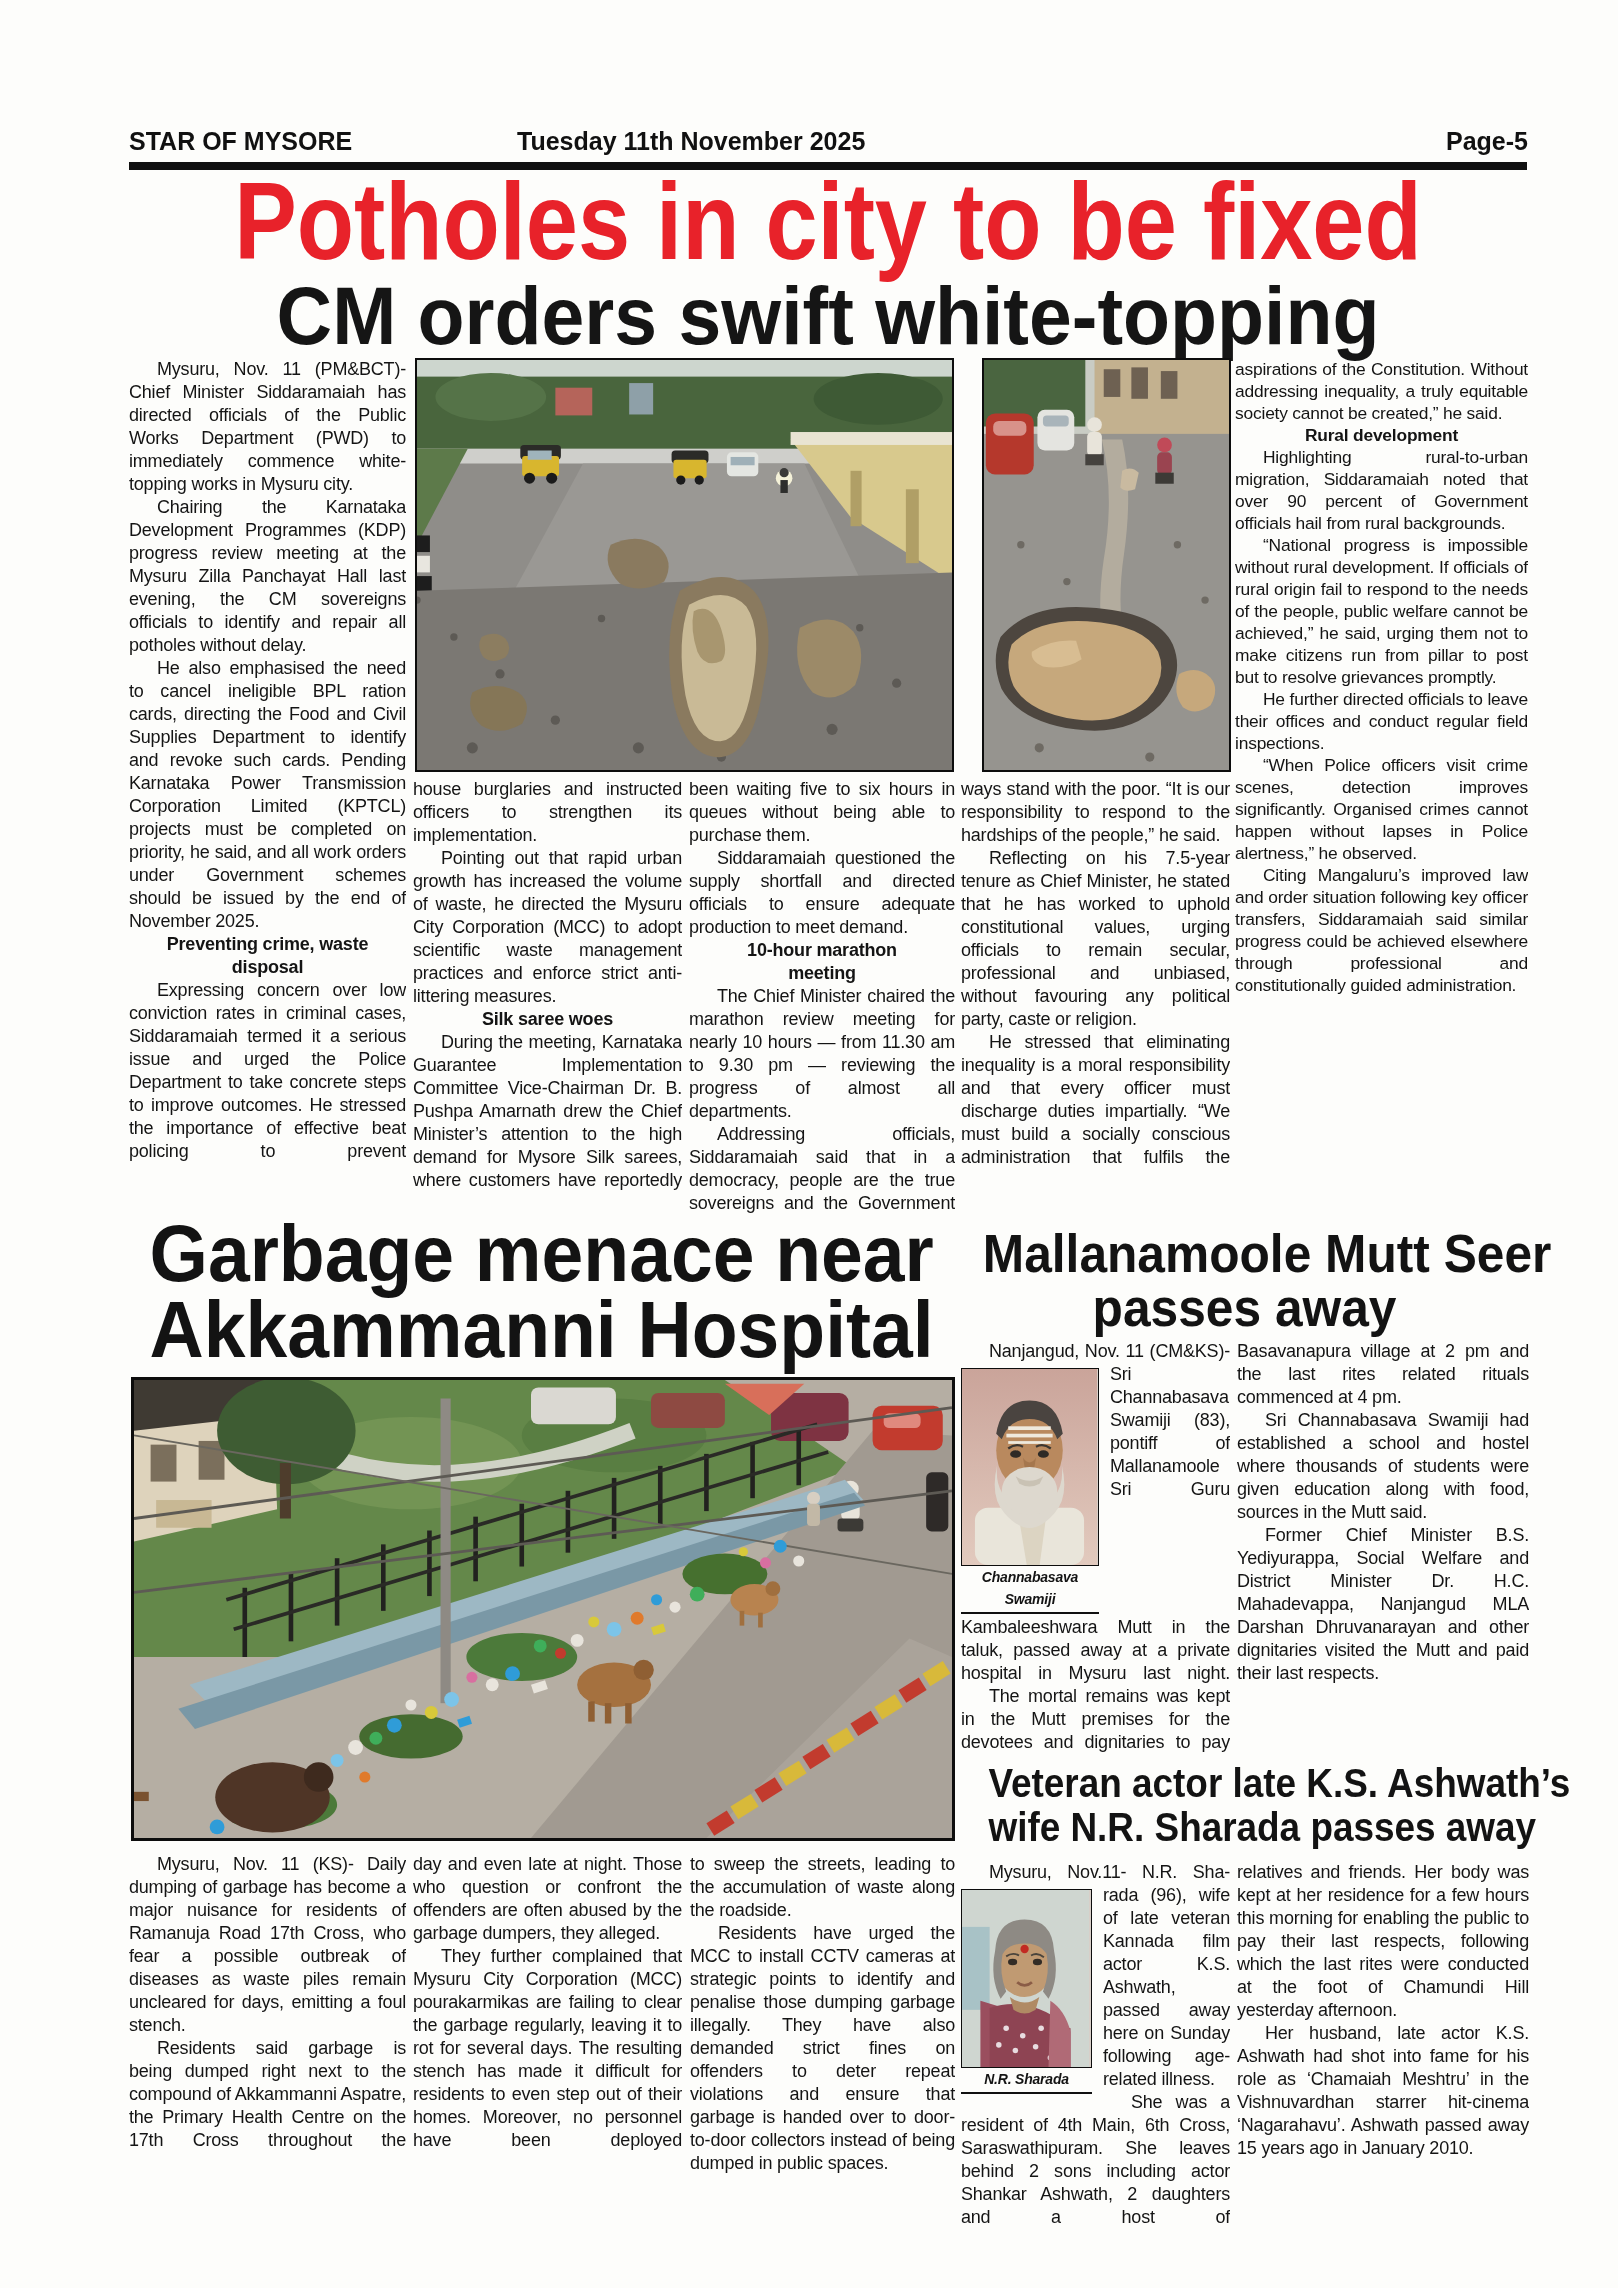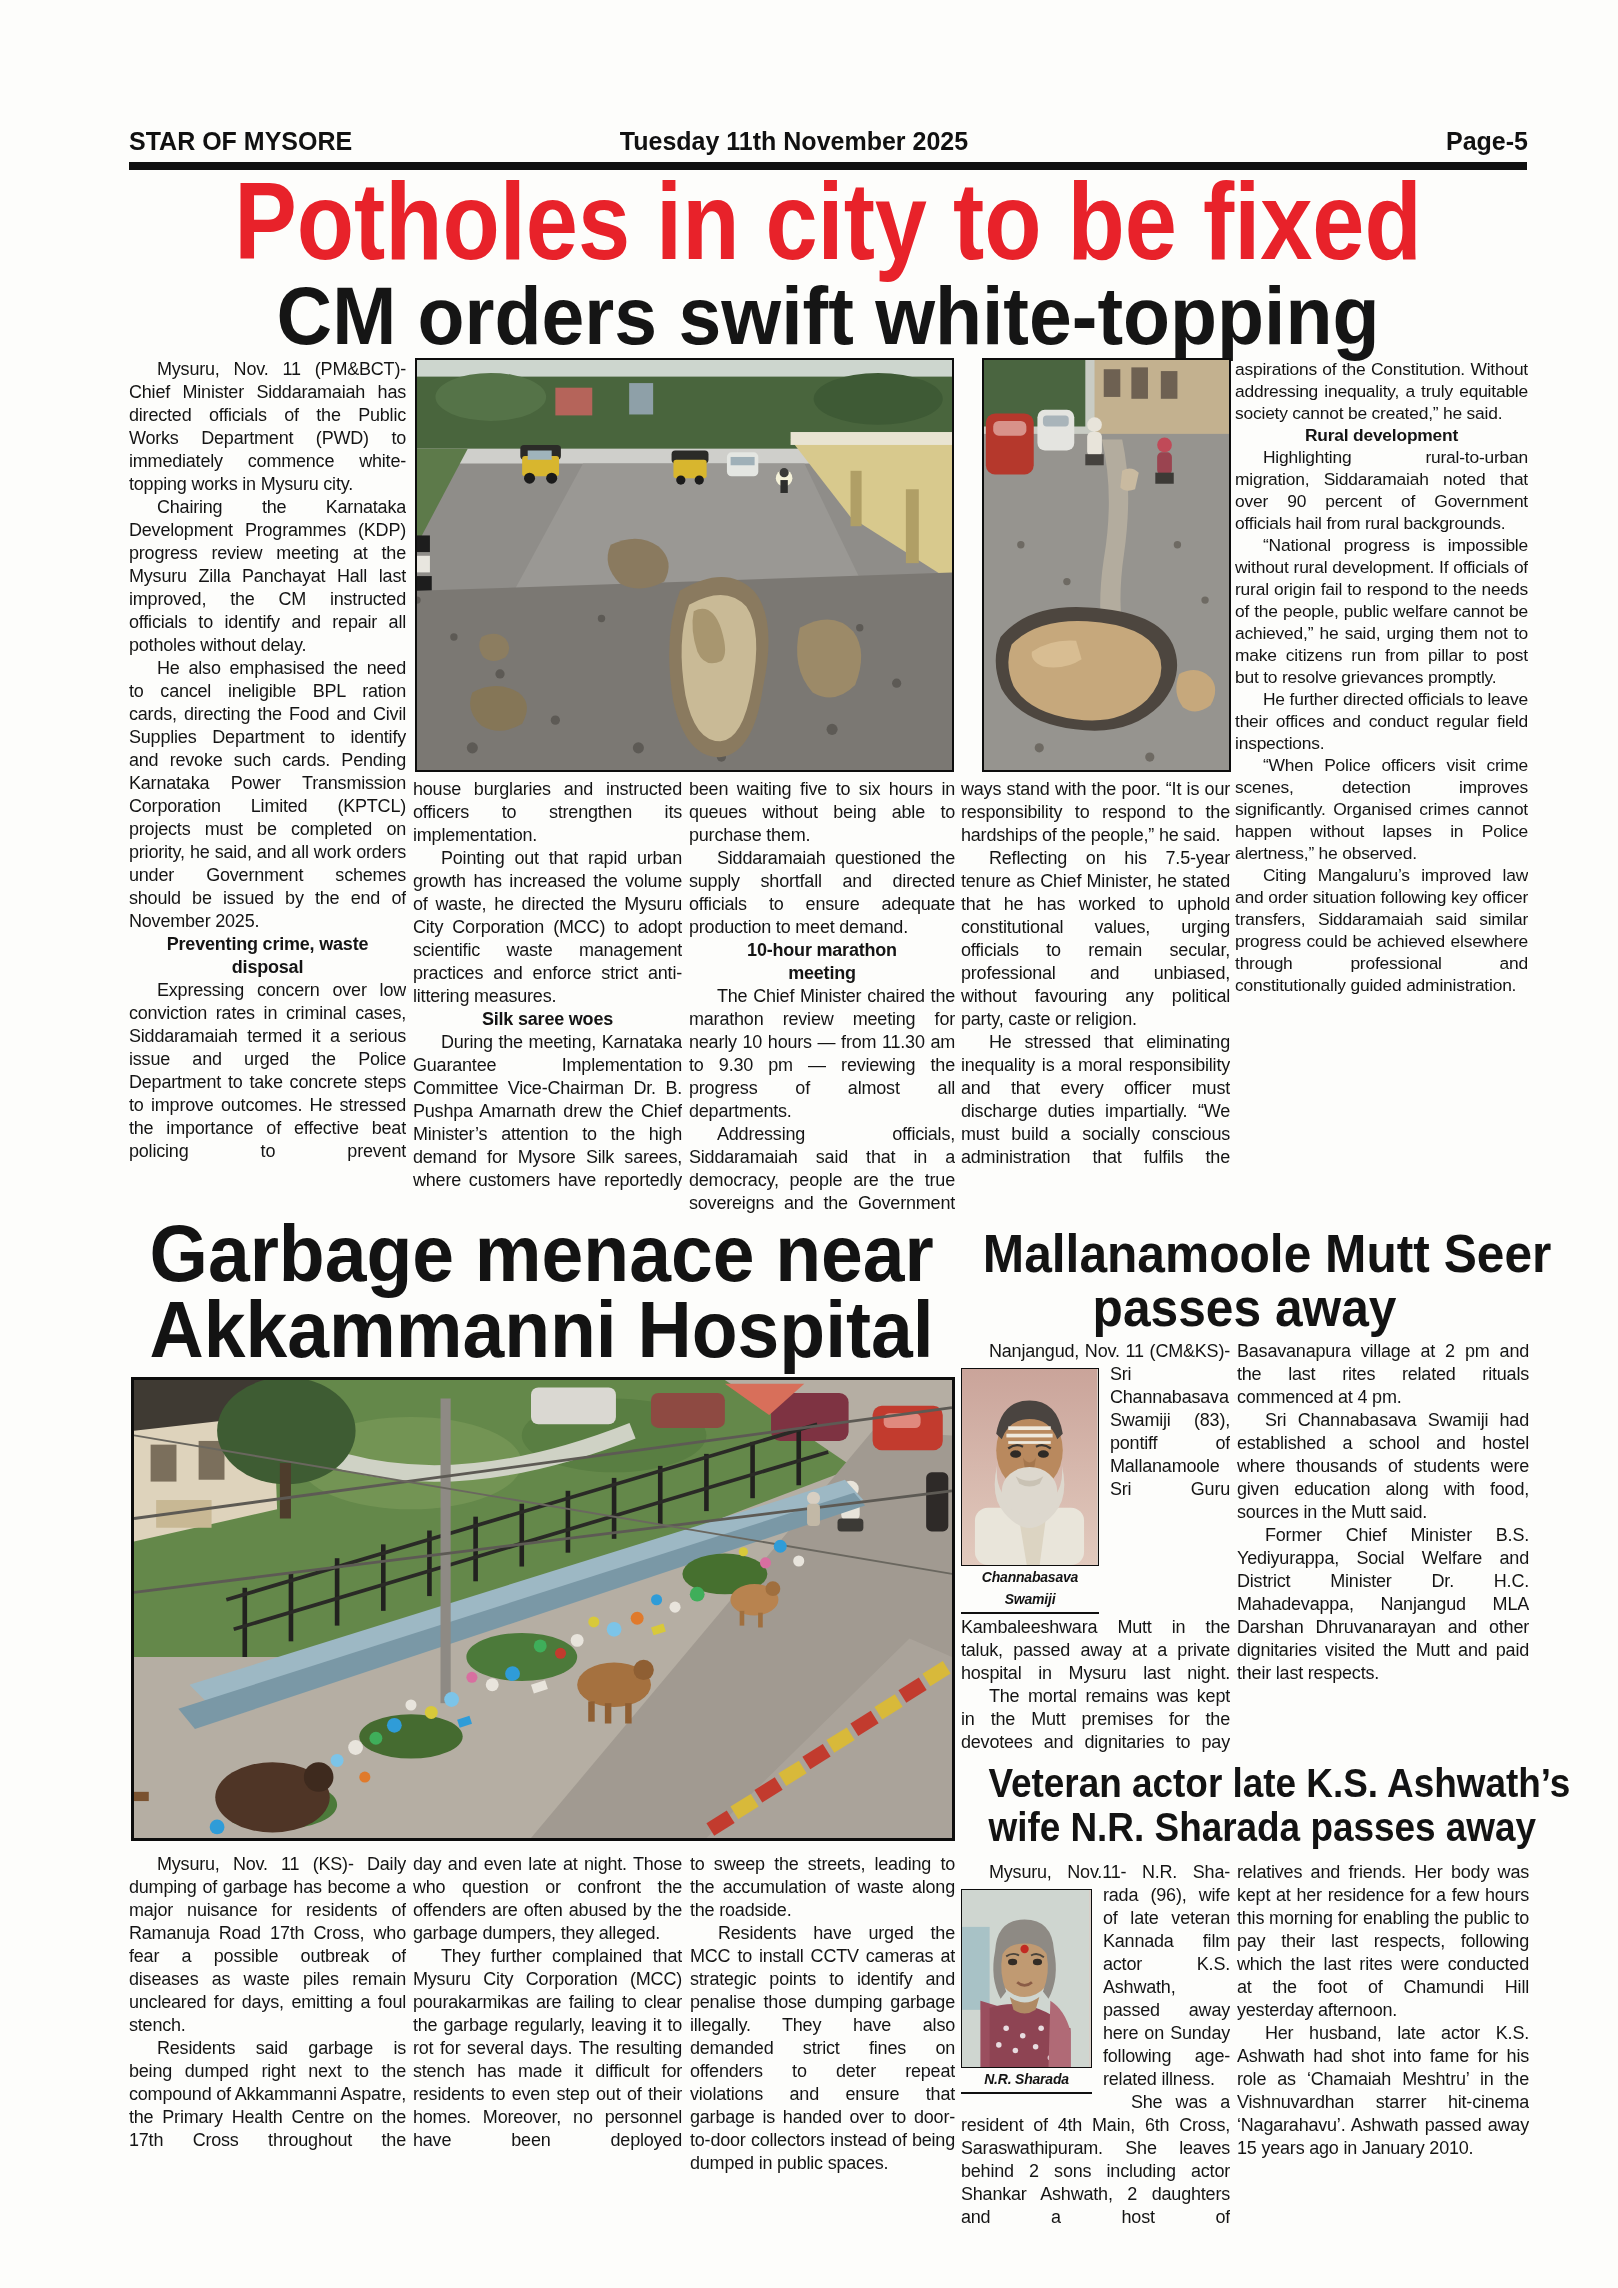--- a/index.html
+++ b/index.html
@@ -30,21 +30,21 @@
   .cap{font-weight:bold;font-style:italic;text-align:center;font-size:14px;line-height:22px;
        border-bottom:2.8px solid #101010;padding-bottom:2.8px;}
   .cap .u{}
 </style>
 </head>
 <body>
 
 <div class="page">
 
   <div class="abs hdr-text" style="left:129px;top:127px;">STAR OF MYSORE</div>
-  <div class="abs hdr-text" style="left:517px;top:127px;width:554px;text-align:center;">Tuesday 11th November 2025</div>
+  <div class="abs hdr-text" style="left:517px;top:127px;width:554px;text-align:left;">Tuesday 11th November 2025</div>
   <div class="abs hdr-text" style="left:1343px;top:127px;width:185px;text-align:right;">Page-5</div>
   <div class="abs rule" style="left:129px;top:162px;width:1398px;height:8.3px;"></div>
 
   <div class="abs" style="left:129px;top:275px;width:1398px;">
     <span class="condline" style="font-size:81px;line-height:83px;transform:scaleX(0.95);color:#151515;">CM orders swift white-topping</span>
   </div>
   <div class="abs" style="left:129px;top:170px;width:1398px;">
     <span class="condline red" style="font-size:109px;line-height:103px;transform:scaleX(0.86);">Potholes in city to be fixed</span>
   </div>
 
@@ -156,21 +156,21 @@
           <circle cx="210" cy="200" r="4"></circle>
         <circle cx="240" cy="260" r="4"></circle>
           <circle cx="60" cy="420" r="5"></circle>
           <circle cx="180" cy="430" r="5"></circle>
       </g>
     </svg>
   </div>
 
   <div class="col" style="left:129px;top:358px;width:277px;height:856px;">
     <p>Mysuru, Nov. 11 (PM&amp;BCT)- Chief Minister Siddaramaiah has directed officials of the Public Works Department (PWD) to immediately commence white-topping works in Mysuru city.</p>
-    <p>Chairing the Karnataka Development Programmes (KDP) progress review meeting at the Mysuru Zilla Panchayat Hall last improved, the CM instructed officials to identify and repair all potholes without delay.</p>
+    <p>Chairing the Karnataka Development Programmes (KDP) progress review meeting at the Mysuru Zilla Panchayat Hall last evening, the CM sovereigns officials to identify and repair all potholes without delay.</p>
     <p>He also emphasised the need to cancel ineligible BPL ration cards, directing the Food and Civil Supplies Department to identify and revoke such cards. Pending Karnataka Power Transmission Corporation Limited (KPTCL) projects must be completed on priority, he said, and all work orders under Government schemes should be issued by the end of November 2025.</p>
     <p class="subhd">Preventing crime, waste disposal</p>
     <p class="runon">Expressing concern over low conviction rates in criminal cases, Siddaramaiah termed it a serious issue and urged the Police Department to take concrete steps to improve outcomes. He stressed the importance of effective beat policing to prevent</p>
   </div>
 
   <div class="col" style="left:413px;top:778px;width:269px;height:437px;">
     <p class="ni runon">house burglaries and instructed officers to strengthen its implementation.</p>
     <p>Pointing out that rapid urban growth has increased the volume of waste, he directed the Mysuru City Corporation (MCC) to adopt scientific waste management practices and enforce strict anti-littering measures.</p>
     <p class="subhd">Silk saree woes</p>
     <p class="runon">During the meeting, Karnataka Guarantee Implementation Committee Vice-Chairman Dr. B. Pushpa Amarnath drew the Chief Minister’s attention to the high demand for Mysore Silk sarees, where customers have reportedly</p>

